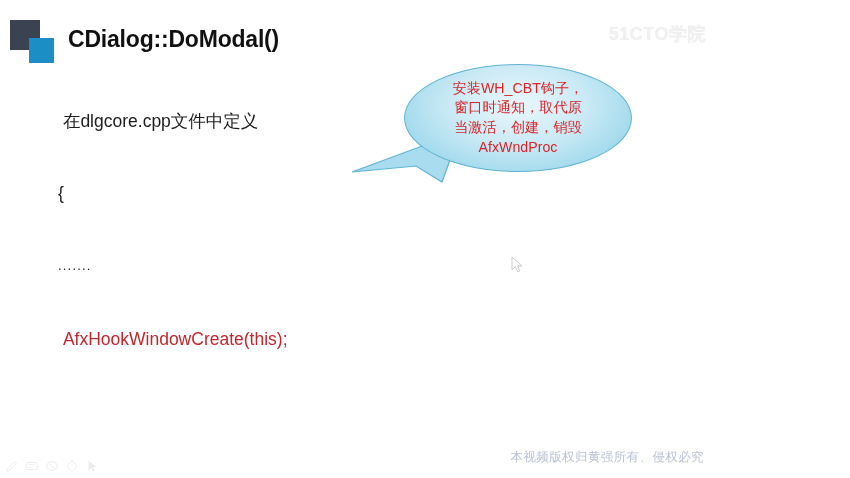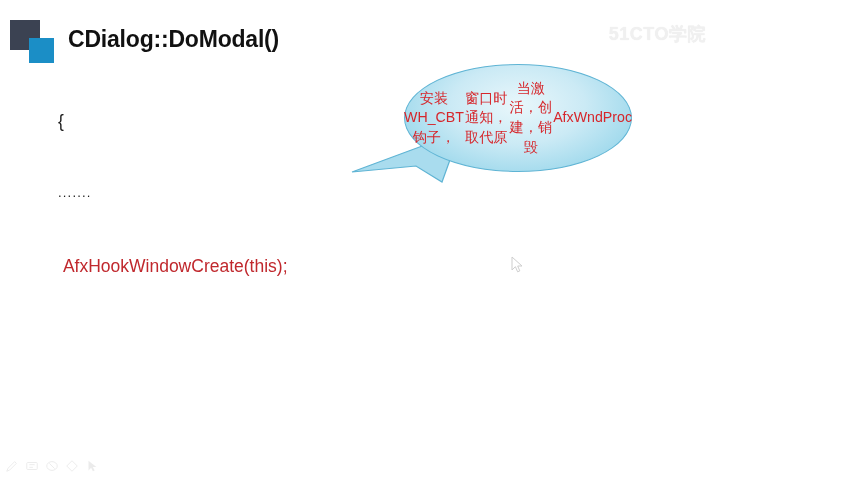--- a/index.html
+++ b/index.html
@@ -100,21 +100,21 @@
     left: -62px;
     top: 62px;
     width: 120px;
     height: 60px;
     overflow: visible;
   }
   #bubble .btext {
     position: absolute;
     inset: 0;
     display: flex;
-    flex-direction: row;
+    flex-direction: column;
     align-items: center;
     justify-content: center;
     gap: 0px;
     color: #d6262b;
     font-size: 14.2px;
     line-height: 19.6px;
     text-align: center;
     z-index: 3;
   }
 
@@ -179,20 +179,21 @@
 <div id="slide">
 
   <div id="logo">
     <div class="sq-dark"></div>
     <div class="sq-blue"></div>
   </div>
 
   <div id="title">CDialog::DoModal()</div>
 
   <div id="code">
+    <span class="ln"> 在dlgcore.cpp文件中定义</span>
     <span class="ln">{</span>
     <span class="ln tiny">.......</span>
     <span class="ln"><span> </span><span class="red">AfxHookWindowCreate(this);</span></span>
     
     
     
     
     
     
     
@@ -210,20 +211,21 @@
     <div class="oval"></div>
     <div class="btext">
       <span>安装WH_CBT钩子，</span>
       <span>窗口时通知，取代原</span>
       <span>当激活，创建，销毁</span>
       <span>AfxWndProc</span>
     </div>
   </div>
 
   <div id="wm-top">51CTO学院</div>
+  <div id="wm-bottom">本视频版权归黄强所有、侵权必究</div>
 
   <div id="toolbar">
     <div class="tool">
       <svg viewBox="0 0 16 16">
           <path d="M2 14 L3.5 10.5 L11 3 L13 5 L5.5 12.5 Z"></path>
         </svg>
     </div>
     <div class="tool">
       <svg viewBox="0 0 16 16">
           <rect x="2" y="4" width="12" height="8" rx="1"></rect>

